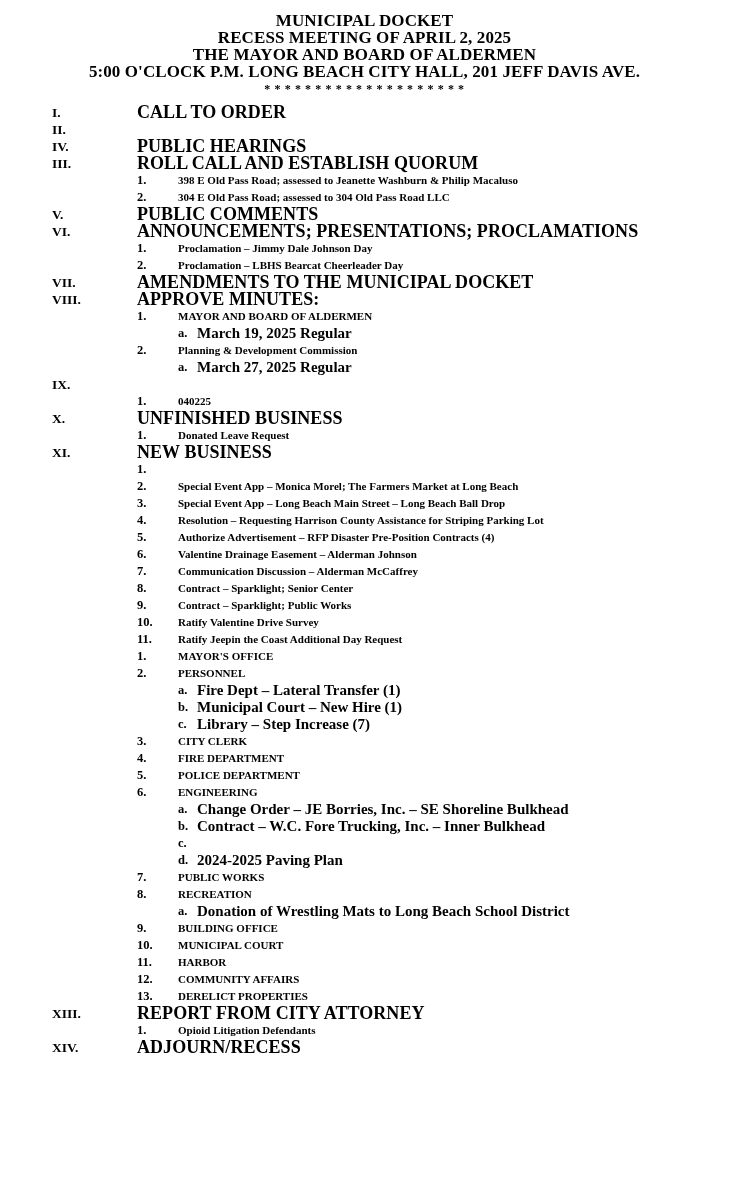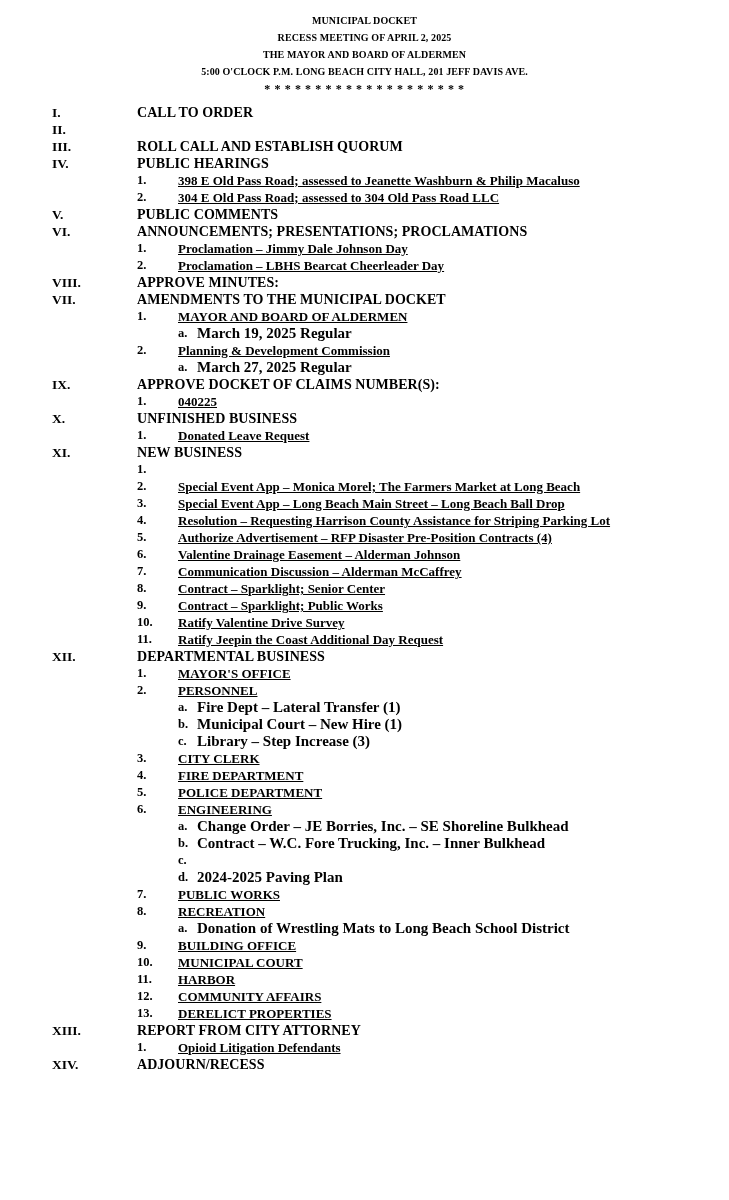--- a/index.html
+++ b/index.html
@@ -22,21 +22,21 @@
     padding: 0;
   }
 
   
   .doc-header {
     padding-top: 12px;
     text-align: center;
   }
   .doc-header .hline {
     font-weight: bold;
-    font-size: 10px;
+    font-size: 17px;
     line-height: 17px;
     letter-spacing: 0.1px;
     white-space: nowrap;
   }
   .doc-header .asterisks {
     font-weight: bold;
     font-size: 12px;
     line-height: 17px;
     letter-spacing: 0.6px;
     margin-top: 1px;
@@ -59,37 +59,36 @@
   .row.lvl0 .marker {
     position: absolute;
     left: 52px;
     top: 0;
     font-size: 13.5px;
   }
   .row.lvl0 .text {
     position: absolute;
     left: 137px;
     top: 0;
-    font-size: 14px;
+    font-size: 18px;
     letter-spacing: 0.05px;
   }
 
   
   .row.lvl1 .marker {
     position: absolute;
     left: 137px;
     top: 0;
     font-size: 12.5px;
   }
   .row.lvl1 .text {
     position: absolute;
     left: 178px;
     top: 0;
-    font-size: 13px;
-    text-decoration: underline;
+    font-size: 11px;
   }
 
   
   .row.lvl2 .marker {
     position: absolute;
     left: 178px;
     top: 0;
     font-size: 12.5px;
   }
   .row.lvl2 .text {
@@ -114,27 +113,27 @@
 
   <div class="agenda" id="agenda-list">
       <div class="row lvl0">
         <span class="marker">I.</span>
         <span class="text">CALL TO ORDER</span>
       </div>
       <div class="row lvl0">
         <span class="marker">II.</span>
       </div>
       <div class="row lvl0">
+        <span class="marker">IV.</span>
+        <span class="text">PUBLIC HEARINGS</span>
+      </div>
+      <div class="row lvl0">
         <span class="marker">III.</span>
         <span class="text">ROLL CALL AND ESTABLISH QUORUM</span>
       </div>
-      <div class="row lvl0">
-        <span class="marker">IV.</span>
-        <span class="text">PUBLIC HEARINGS</span>
-      </div>
       <div class="row lvl1">
         <span class="marker">1.</span>
         <span class="text">398 E Old Pass Road; assessed to Jeanette Washburn &amp; Philip Macaluso</span>
       </div>
       <div class="row lvl1">
         <span class="marker">2.</span>
         <span class="text">304 E Old Pass Road; assessed to 304 Old Pass Road LLC</span>
       </div>
       <div class="row lvl0">
         <span class="marker">V.</span>
@@ -146,46 +145,45 @@
       </div>
       <div class="row lvl1">
         <span class="marker">1.</span>
         <span class="text">Proclamation – Jimmy Dale Johnson Day</span>
       </div>
       <div class="row lvl1">
         <span class="marker">2.</span>
         <span class="text">Proclamation – LBHS Bearcat Cheerleader Day</span>
       </div>
       <div class="row lvl0">
+        <span class="marker">VII.</span>
+        <span class="text">AMENDMENTS TO THE MUNICIPAL DOCKET</span>
+      </div>
+      <div class="row lvl0">
         <span class="marker">VIII.</span>
         <span class="text">APPROVE MINUTES:</span>
       </div>
-      <div class="row lvl0">
-        <span class="marker">VII.</span>
-        <span class="text">AMENDMENTS TO THE MUNICIPAL DOCKET</span>
-      </div>
       <div class="row lvl1">
         <span class="marker">1.</span>
         <span class="text">MAYOR AND BOARD OF ALDERMEN</span>
       </div>
       <div class="row lvl2">
         <span class="marker">a.</span>
         <span class="text">March 19, 2025 Regular</span>
       </div>
       <div class="row lvl1">
         <span class="marker">2.</span>
         <span class="text">Planning &amp; Development Commission</span>
       </div>
       <div class="row lvl2">
         <span class="marker">a.</span>
         <span class="text">March 27, 2025 Regular</span>
       </div>
       <div class="row lvl0">
         <span class="marker">IX.</span>
-        <span class="text">APPROVE DOCKET OF CLAIMS NUMBER(S):</span>
       </div>
       <div class="row lvl1">
         <span class="marker">1.</span>
         <span class="text">040225</span>
       </div>
       <div class="row lvl0">
         <span class="marker">X.</span>
         <span class="text">UNFINISHED BUSINESS</span>
       </div>
       <div class="row lvl1">
@@ -232,43 +230,39 @@
         <span class="text">Contract – Sparklight; Public Works</span>
       </div>
       <div class="row lvl1">
         <span class="marker">10.</span>
         <span class="text">Ratify Valentine Drive Survey</span>
       </div>
       <div class="row lvl1">
         <span class="marker">11.</span>
         <span class="text">Ratify Jeepin the Coast Additional Day Request</span>
       </div>
-      <div class="row lvl0">
-        <span class="marker">XII.</span>
-        <span class="text">DEPARTMENTAL BUSINESS</span>
-      </div>
       <div class="row lvl1">
         <span class="marker">1.</span>
         <span class="text">MAYOR'S OFFICE</span>
       </div>
       <div class="row lvl1">
         <span class="marker">2.</span>
         <span class="text">PERSONNEL</span>
       </div>
       <div class="row lvl2">
         <span class="marker">a.</span>
         <span class="text">Fire Dept – Lateral Transfer (1)</span>
       </div>
       <div class="row lvl2">
         <span class="marker">b.</span>
         <span class="text">Municipal Court – New Hire (1)</span>
       </div>
       <div class="row lvl2">
         <span class="marker">c.</span>
-        <span class="text">Library – Step Increase (3)</span>
+        <span class="text">Library – Step Increase (7)</span>
       </div>
       <div class="row lvl1">
         <span class="marker">3.</span>
         <span class="text">CITY CLERK</span>
       </div>
       <div class="row lvl1">
         <span class="marker">4.</span>
         <span class="text">FIRE DEPARTMENT</span>
       </div>
       <div class="row lvl1">

